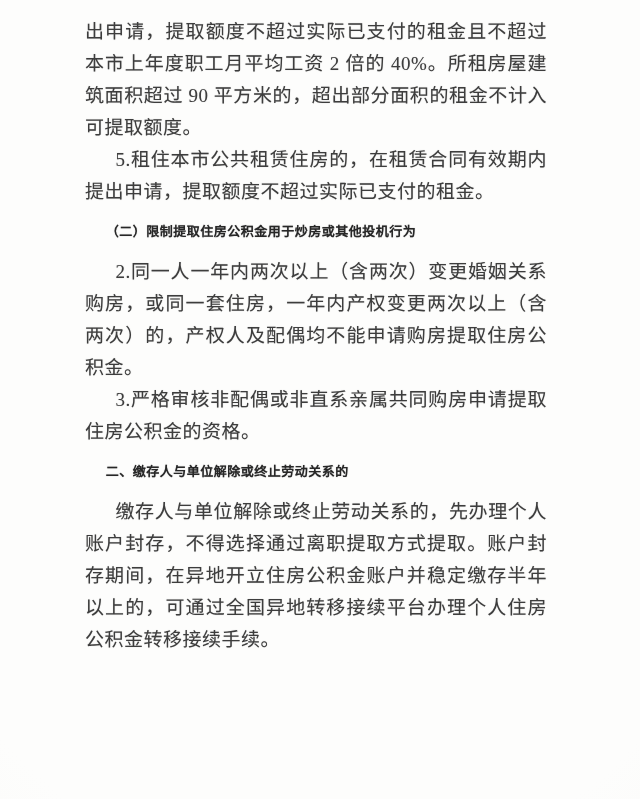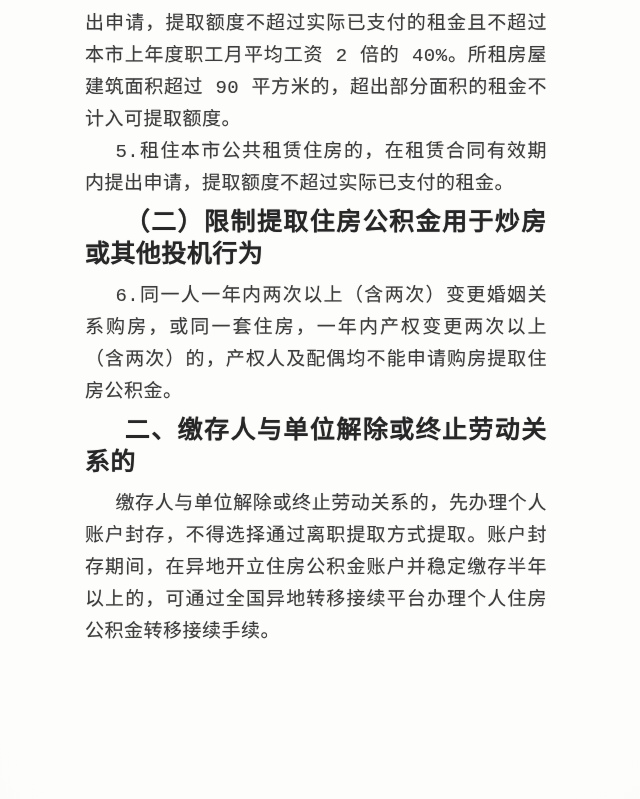--- a/index.html
+++ b/index.html
@@ -8,42 +8,42 @@
     background: #ffffff;
   }
   .page {
     position: relative;
     box-sizing: border-box;
     width: 640px;
     height: 799px;
     overflow: hidden;
     background:
       radial-gradient(ellipse 130% 120% at 50% 45%, #fdfdfc 55%, #f6f5f3 100%);
-    font-family: Liberation Mono, monospace;
-    padding: 8px 93px 0 85px;
+    font-family: Liberation Serif, serif;
+    padding: 16px 93px 0 85px;
   }
   .content {
     width: 462px;
   }
   p.body-text {
     margin: 0;
     font-size: 19px;
     line-height: 32px;
     text-align: justify;
     text-justify: inter-character;
     color: #3d3d3d;
     letter-spacing: 0.5px;
     text-shadow: 0 0 1px rgba(70, 70, 70, 0.35);
   }
   p.body-text.indent {
     text-indent: 1.6em;
   }
   p.heading {
     margin: 8px 0;
-    font-size: 25px;
+    font-size: 13px;
     line-height: 32px;
     font-weight: bold;
     color: #272727;
     letter-spacing: 0.5px;
     text-indent: 1.6em;
     text-shadow: 0 0 1px rgba(40, 40, 40, 0.45);
     text-align: justify;
   }
 </style>
 </head>
@@ -52,22 +52,23 @@
 <div class="page">
   <div class="content">
 
     <p class="body-text">出申请，提取额度不超过实际已支付的租金且不超过本市上年度职工月平均工资 2 倍的 40%。所租房屋建筑面积超过 90 平方米的，超出部分面积的租金不计入可提取额度。</p>
 
     <p class="body-text indent">5.租住本市公共租赁住房的，在租赁合同有效期内提出申请，提取额度不超过实际已支付的租金。</p>
 
     <p class="heading">（二）限制提取住房公积金用于炒房或其他投机行为</p>
 
 
-    <p class="body-text indent">6.同一人一年内两次以上（含两次）变更婚姻关系购房，或同一套住房，一年内产权变更两次以上（含两次）的，产权人及配偶均不能申请购房提取住房公积金。</p>
+    <p class="body-text indent">2.同一人一年内两次以上（含两次）变更婚姻关系购房，或同一套住房，一年内产权变更两次以上（含两次）的，产权人及配偶均不能申请购房提取住房公积金。</p>
 
+    <p class="body-text indent">3.严格审核非配偶或非直系亲属共同购房申请提取住房公积金的资格。</p>
 
     <p class="heading">二、缴存人与单位解除或终止劳动关系的</p>
 
     <p class="body-text indent">缴存人与单位解除或终止劳动关系的，先办理个人账户封存，不得选择通过离职提取方式提取。账户封存期间，在异地开立住房公积金账户并稳定缴存半年以上的，可通过全国异地转移接续平台办理个人住房公积金转移接续手续。</p>
 
   </div>
 
 </div>
 
 </body></html>

